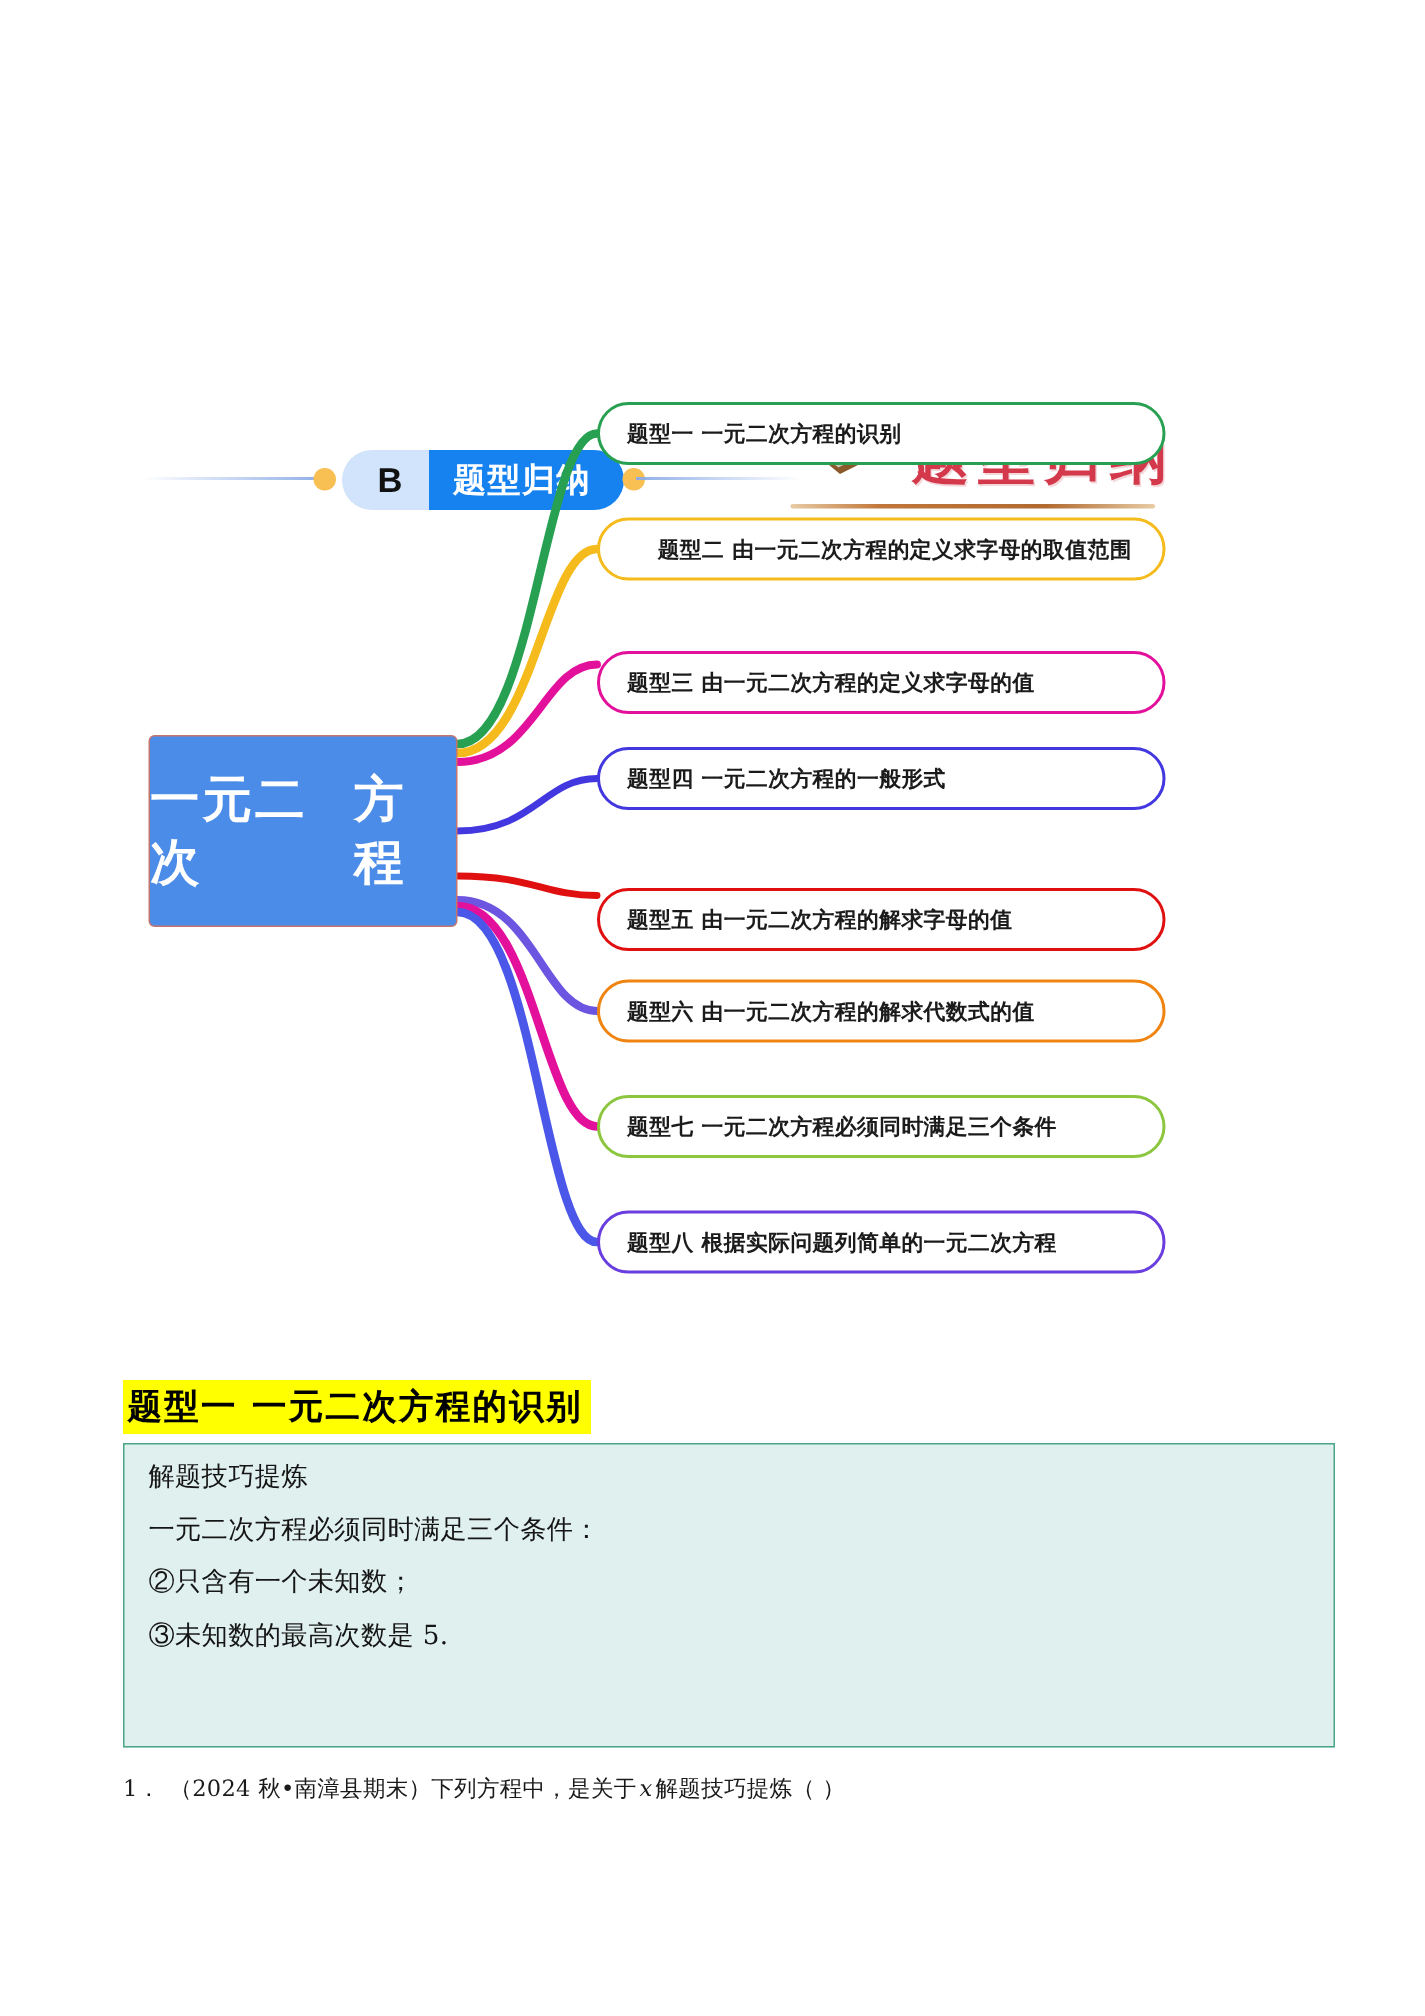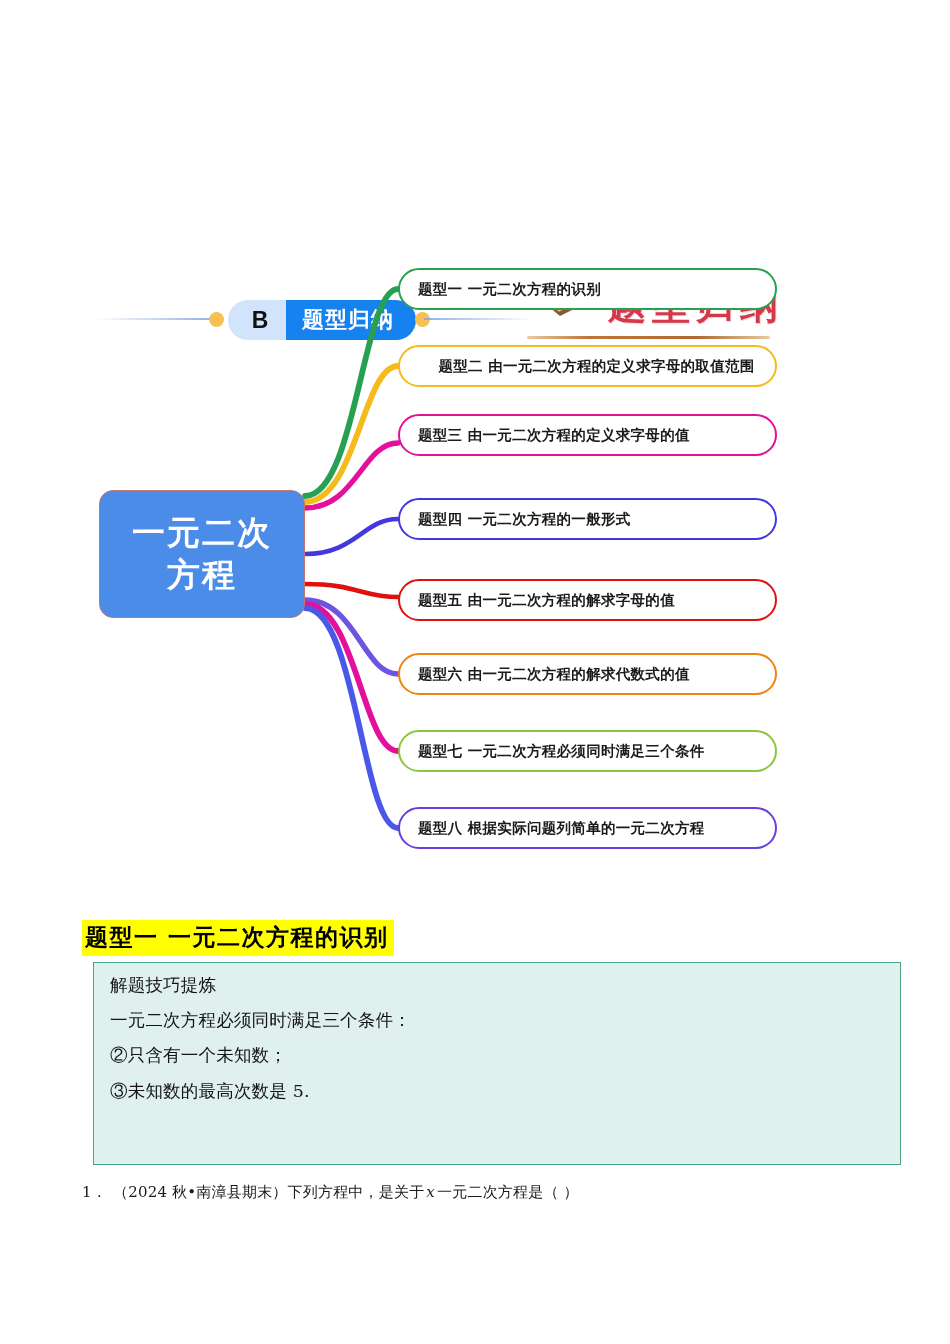--- a/index.html
+++ b/index.html
@@ -127,23 +127,23 @@
     top: 0;
   }
   #center-node {
     position: absolute;
     left: 99px;
     top: 250px;
     width: 206px;
     height: 128px;
     background: #4a8ce8;
     border: 1.6px solid #c4766e;
-    border-radius: 14px;
-    display: flex;
-    flex-direction: column;
+    border-radius: 4px;
+    display: flex;
+    flex-direction: row;
     align-items: center;
     justify-content: center;
     box-sizing: border-box;
     z-index: 5;
   }
   .center-line {
     color: #ffffff;
     font-size: 33px;
     font-weight: bold;
     letter-spacing: 2px;
@@ -186,21 +186,21 @@
     font-weight: bold;
     font-family: "DejaVu Sans", sans-serif;
     padding: 2px 5px 3px 3px;
     letter-spacing: 1.5px;
     display: inline-block;
   }
 
   
   #tip-box {
     position: absolute;
-    left: 93px;
+    left: 82px;
     top: 962px;
     width: 808px;
     height: 203px;
     background: #dff0ee;
     border: 1.5px solid #49a585;
     box-sizing: border-box;
     padding: 14px 8px 0 16px;
   }
   .tip-line {
     font-family: "DejaVu Serif", serif;
@@ -284,27 +284,27 @@
     <div class="center-line">一元二次</div>
     <div class="center-line">方程</div>
   </div>
 
   <div class="branch-pill" style="top: 28px; border: 2.4px solid rgb(39, 160, 82);">
     <span class="branch-label">题型一  一元二次方程的识别</span>
   </div>
   <div class="branch-pill" style="top: 105px; border: 2.4px solid rgb(245, 187, 28); justify-content: center;">
     <span class="branch-label">题型二 由一元二次方程的定义求字母的取值范围</span>
   </div>
-  <div class="branch-pill" style="top: 174px; border: 2.4px solid rgb(227, 16, 155);">
+  <div class="branch-pill" style="top: 194px; border: 2.4px solid rgb(227, 16, 155);">
     <span class="branch-label">题型三  由一元二次方程的定义求字母的值</span>
   </div>
   <div class="branch-pill" style="top: 258px; border: 2.4px solid rgb(67, 56, 224);">
     <span class="branch-label">题型四  一元二次方程的一般形式</span>
   </div>
-  <div class="branch-pill" style="top: 339px; border: 2.4px solid rgb(224, 16, 16);">
+  <div class="branch-pill" style="top: 352px; border: 2.4px solid rgb(224, 16, 16);">
     <span class="branch-label">题型五  由一元二次方程的解求字母的值</span>
   </div>
   <div class="branch-pill" style="top: 413px; border: 2.4px solid rgb(240, 132, 16); text-align: right;">
     <span class="branch-label">题型六  由一元二次方程的解求代数式的值</span>
   </div>
   <div class="branch-pill" style="top: 490px; border: 2.4px solid rgb(140, 198, 63);">
     <span class="branch-label">题型七 一元二次方程必须同时满足三个条件</span>
   </div>
   <div class="branch-pill" style="top: 567px; border: 2.4px solid rgb(106, 62, 222); text-align: center;">
     <span class="branch-label">题型八 根据实际问题列简单的一元二次方程</span>
@@ -316,14 +316,14 @@
 </div>
 
 <div id="tip-box">
   <div class="tip-line first">解题技巧提炼</div>
   <div class="tip-line">一元二次方程必须同时满足三个条件：</div>
   <div class="tip-line">②只含有一个未知数；</div>
   <div class="tip-line">③未知数的最高次数是 5.</div>
 </div>
 
 <div id="question-line">
-  <span class="num">1．</span><span>（2024 秋•南漳县期末）</span><span>下列方程中，是关于</span><span class="ital">x</span><span>一元二次方程是（    ）</span>
+  <span class="num">1．</span><span>（2024 秋•南漳县期末）</span><span>下列方程中，是关于</span><span class="ital">x</span><span>解题技巧提炼（    ）</span>
 </div>
 
 </body></html>

